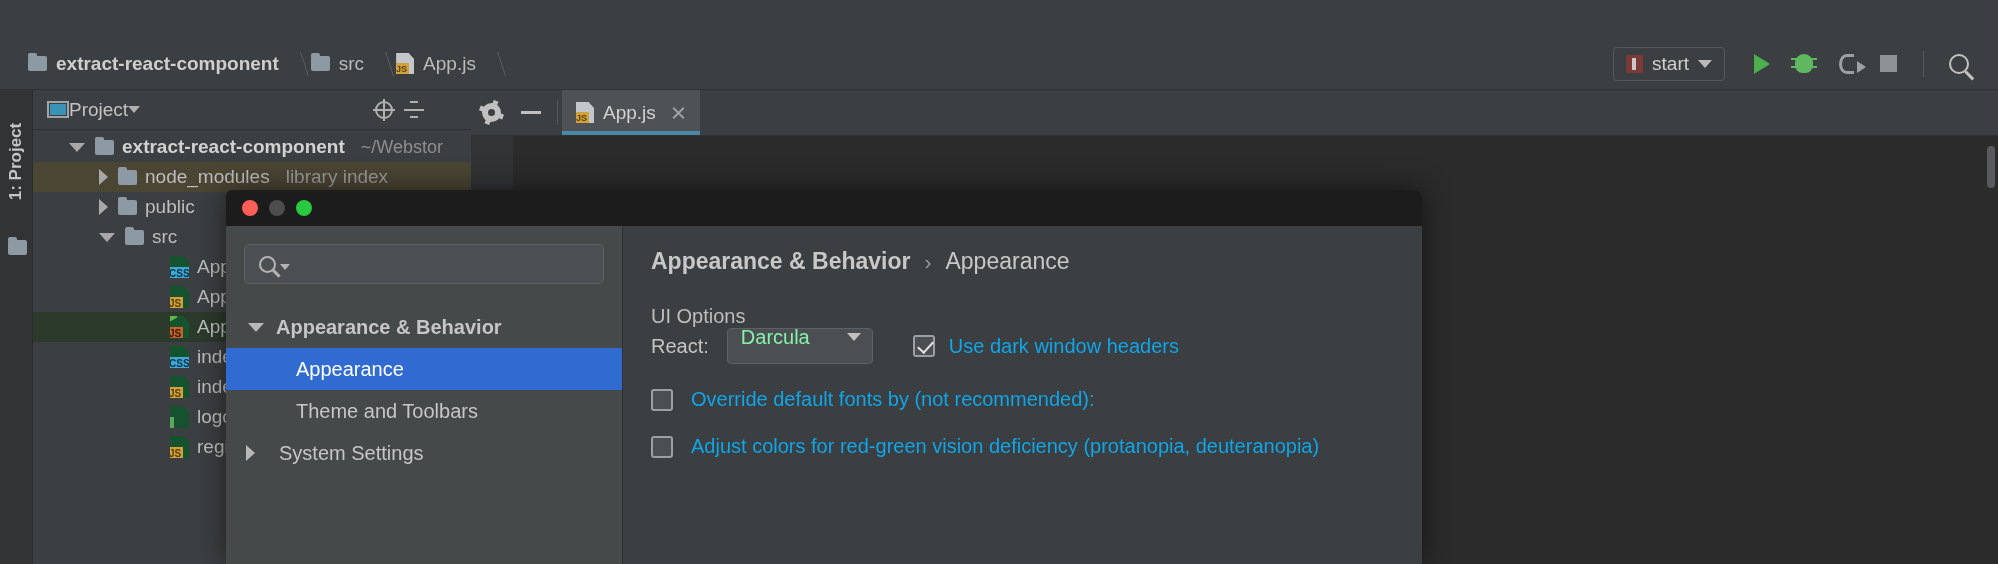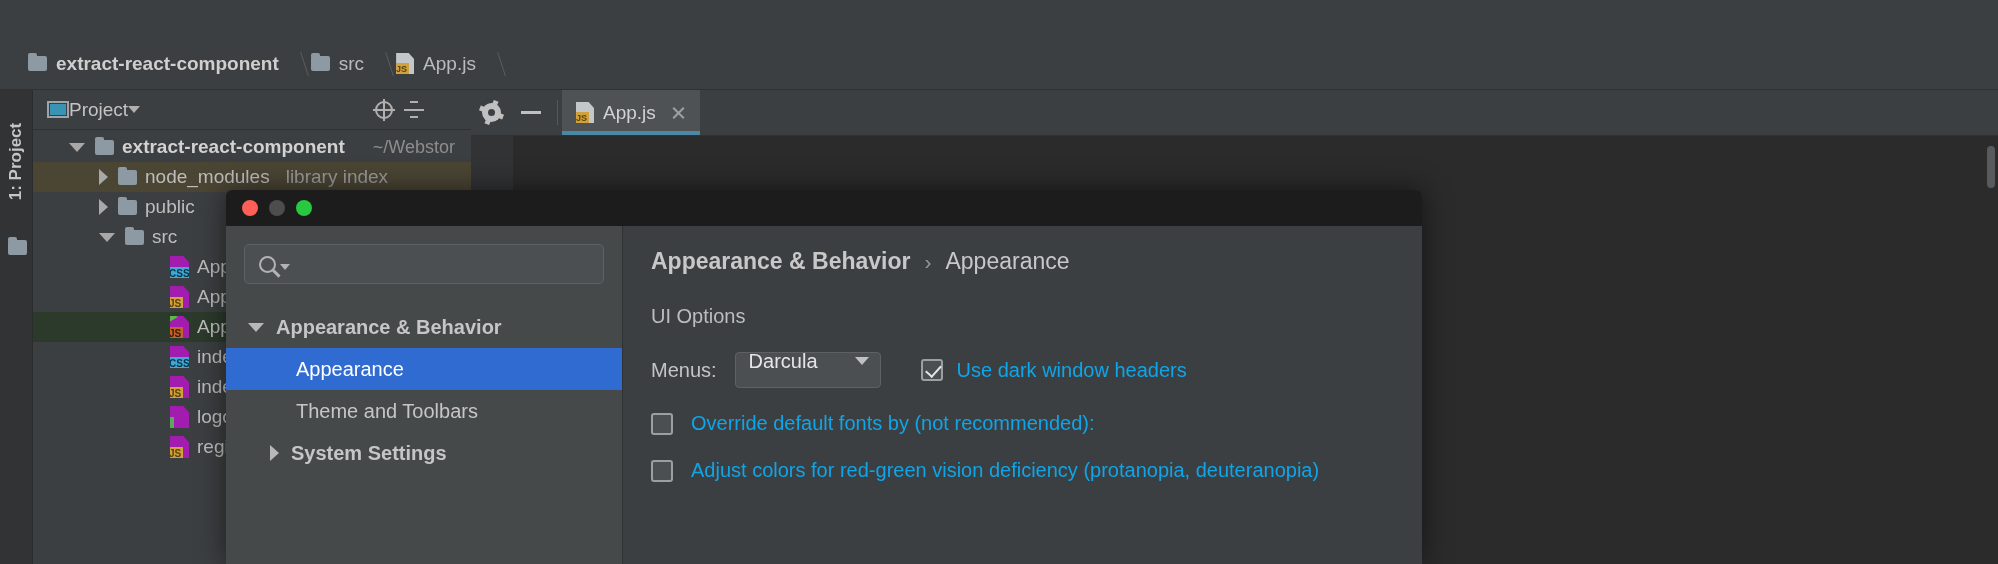--- a/index.html
+++ b/index.html
@@ -213,34 +213,34 @@
     width:0; height:0; border-left:8px solid transparent; border-right:8px solid transparent;
     border-top:9px solid #a8a8a8; flex:none; margin-right:2px;
   }
   .arrow-rt {
     width:0; height:0; border-top:8px solid transparent; border-bottom:8px solid transparent;
     border-left:9px solid #a8a8a8; flex:none; margin-right:2px;
   }
   .arrow-none { width: 17px; flex: none; }
   .file-ico {
     width: 19px; height: 22px; position: relative; flex: none;
-    background: #a21caf;
+    background: #14532d;
     clip-path: polygon(0 0, 70% 0, 100% 28%, 100% 100%, 0 100%);
   }
   .file-ico .badge {
     position:absolute; left:-3px; bottom:-2px;
     font-size:10px; font-weight:bold; line-height:11px; padding:1px 2px;
     font-family: "Liberation Sans", sans-serif;
   }
   .badge.css { background:#3fa9d4; color:#0d3346; }
   .badge.js  { background:#d0a13d; color:#5b4207; }
   .badge.jstest { background:#c4622c; color:#3b1a06; }
   .badge.img { background:#5aa85a; color:#123312; }
   .lib-note { color: #9a9a9a; font-size: 19px; margin-left: 8px; }
-  .root-path { color: #8d8d8d; font-weight: normal; font-size: 18px; margin-left: 20px; }
+  .root-path { color: #8d8d8d; font-weight: normal; font-size: 18px; margin-left: 8px; }
   .test-mark {
     position:absolute; left:-7px; top:-5px; width:16px; height:12px;
   }
   .test-mark::before{
     content:""; position:absolute; left:0; top:1px; width:9px; height:9px;
     background:#e8762c; transform: rotate(45deg);
   }
   .test-mark::after{
     content:""; position:absolute; left:6px; top:1px;
     border-left:9px solid #5aba4a; border-top:5px solid transparent; border-bottom:5px solid transparent;
@@ -387,28 +387,28 @@
   .pt-arrow-rt {
     width:0;height:0;border-top:8px solid transparent;border-bottom:8px solid transparent;
     border-left:9px solid #b8b8b8; flex:none;
   }
 
   .prefs-right { flex: 1; padding: 22px 28px 0 28px; }
   .bc-line { display:flex; align-items:center; gap: 14px; margin-bottom: 30px; }
   .bc-a { color:#c8c8c8; font-size: 23px; font-weight: bold; }
   .bc-sep { color:#9a9a9a; font-size: 21px; }
   .bc-b { color:#c8c8c8; font-size: 23px; }
-  .section-title { color:#bdbdbd; font-size: 20px; margin-bottom: 24px; }
+  .section-title { color:#bdbdbd; font-size: 20px; }
   .opt-row { display:flex; align-items:center; gap: 18px; margin-bottom: 24px; }
   .lbl { color:#c4c4c4; font-size: 20px; }
   .combo {
     width: 146px; height: 36px; background:#4b4f51;
     border:1px solid #5d6163; border-radius:4px;
     display:flex; align-items:center; justify-content:space-between;
-    padding: 0 11px 18px 13px; color:#e5e5e5; font-size: 20px;
+    padding: 0 11px 18px 13px; color:#86efac; font-size: 20px;
   }
   .combo .caret-dn { border-top-color:#c0c0c0; }
   .cbx {
     width: 22px; height: 22px; border: 2px solid #9a9fa2; border-radius: 3px;
     background: #4b4f51; position: relative; flex:none;
   }
   .cbx.on::after {
     content:""; position:absolute; left:6px; top:1px; width:7px; height:13px;
     border:solid #e4e4e4; border-width: 0 2.5px 2.5px 0; transform: rotate(42deg);
   }
@@ -432,20 +432,43 @@
         <span>src</span>
       </div>
       <div class="crumb-sep"></div>
       <div class="crumb">
         <span class="js-ico"></span>
         <span>App.js</span>
       </div>
       <div class="crumb-sep"></div>
     </div>
 
+    <div class="toolbar-right">
+      <div class="runconfig">
+        <span class="cfg-ico"></span>
+        <span>start</span>
+        <span class="caret-dn"></span>
+      </div>
+      <div class="tb-btn">
+        <span class="play-tri"></span>
+      </div>
+      <div class="tb-btn">
+        <span class="bug"></span>
+      </div>
+      <div class="tb-btn">
+        <span class="cov"></span>
+      </div>
+      <div class="tb-btn">
+        <span class="stopsq"></span>
+      </div>
+      <div class="tb-div"></div>
+      <div class="tb-btn">
+        <span class="magnifier"></span>
+      </div>
+    </div>
   </div>
 
   <div class="left-strip">
     <div class="vtab">
       <span>1: Project</span>
     </div>
     <div class="vtab-ico"></div>
   </div>
 
   <div class="project-panel">
@@ -610,37 +633,37 @@
         <div class="ptree-row head">
           <span class="pt-arrow-dn"></span>
           <span>Appearance &amp; Behavior</span>
         </div>
         <div class="ptree-row child sel">
           <span>Appearance</span>
         </div>
         <div class="ptree-row child">
           <span>Theme and Toolbars</span>
         </div>
-        <div class="ptree-row" style="padding-left:44px;gap:12px;font-weight:bold;">
+        <div class="ptree-row" style="padding-left:20px;gap:24px;">
           <span class="pt-arrow-rt"></span>
           <span>System Settings</span>
         </div>
       </div>
 
       <div class="prefs-right">
         <div class="bc-line">
           <span class="bc-a">Appearance &amp; Behavior</span>
           <span class="bc-sep">›</span>
           <span class="bc-b">Appearance</span>
         </div>
 
         <div class="section-title">UI Options</div>
 
         <div class="opt-row">
-          <span class="lbl">Menus:</span>
+          <span class="lbl">React:</span>
           <div class="combo">
             <span>Darcula</span>
             <span class="caret-dn"></span>
           </div>
           <div style="display:flex;align-items:center;gap:14px;margin-left:22px;">
             <span class="cbx on"></span>
             <span class="cb-label">Use dark window headers</span>
           </div>
         </div>
 

